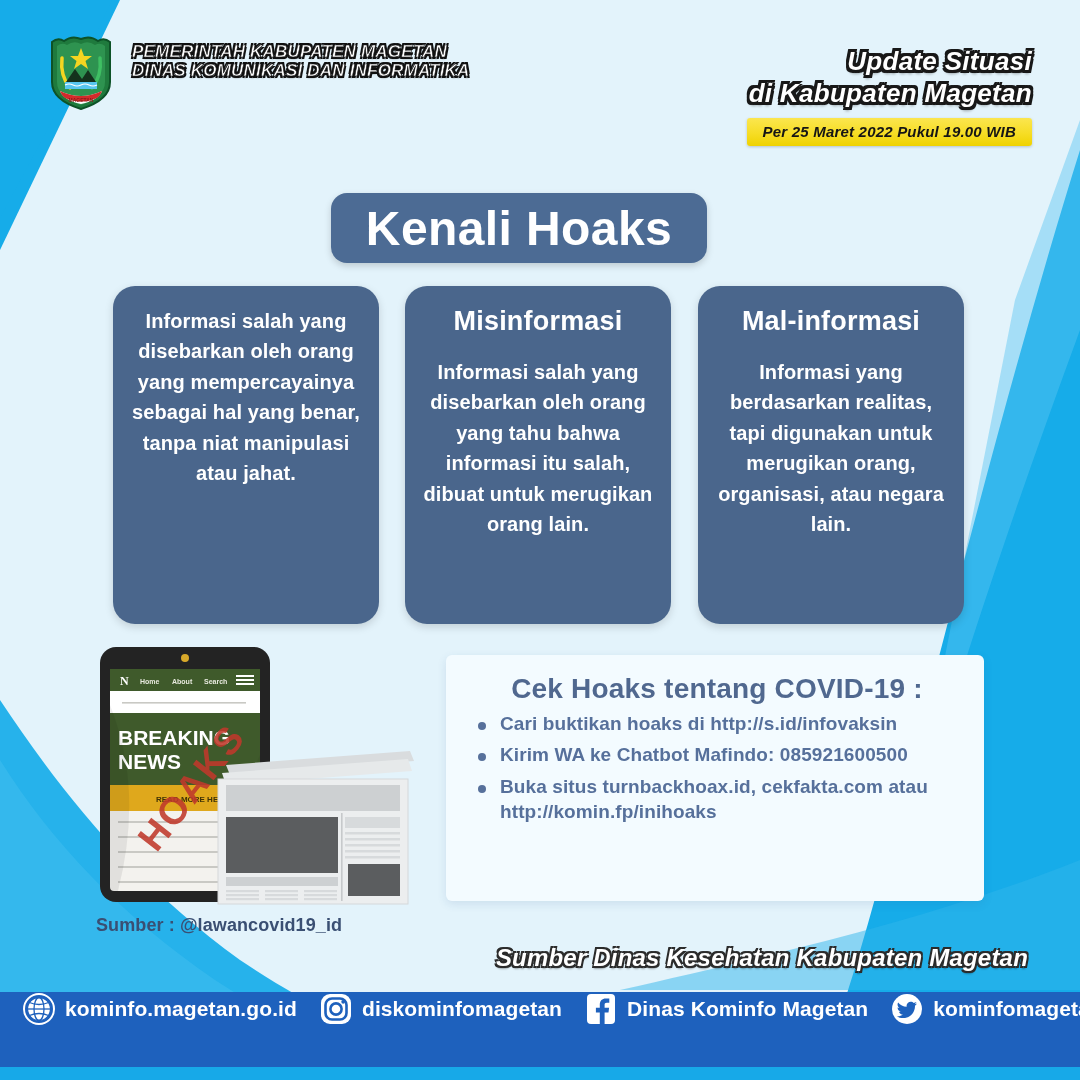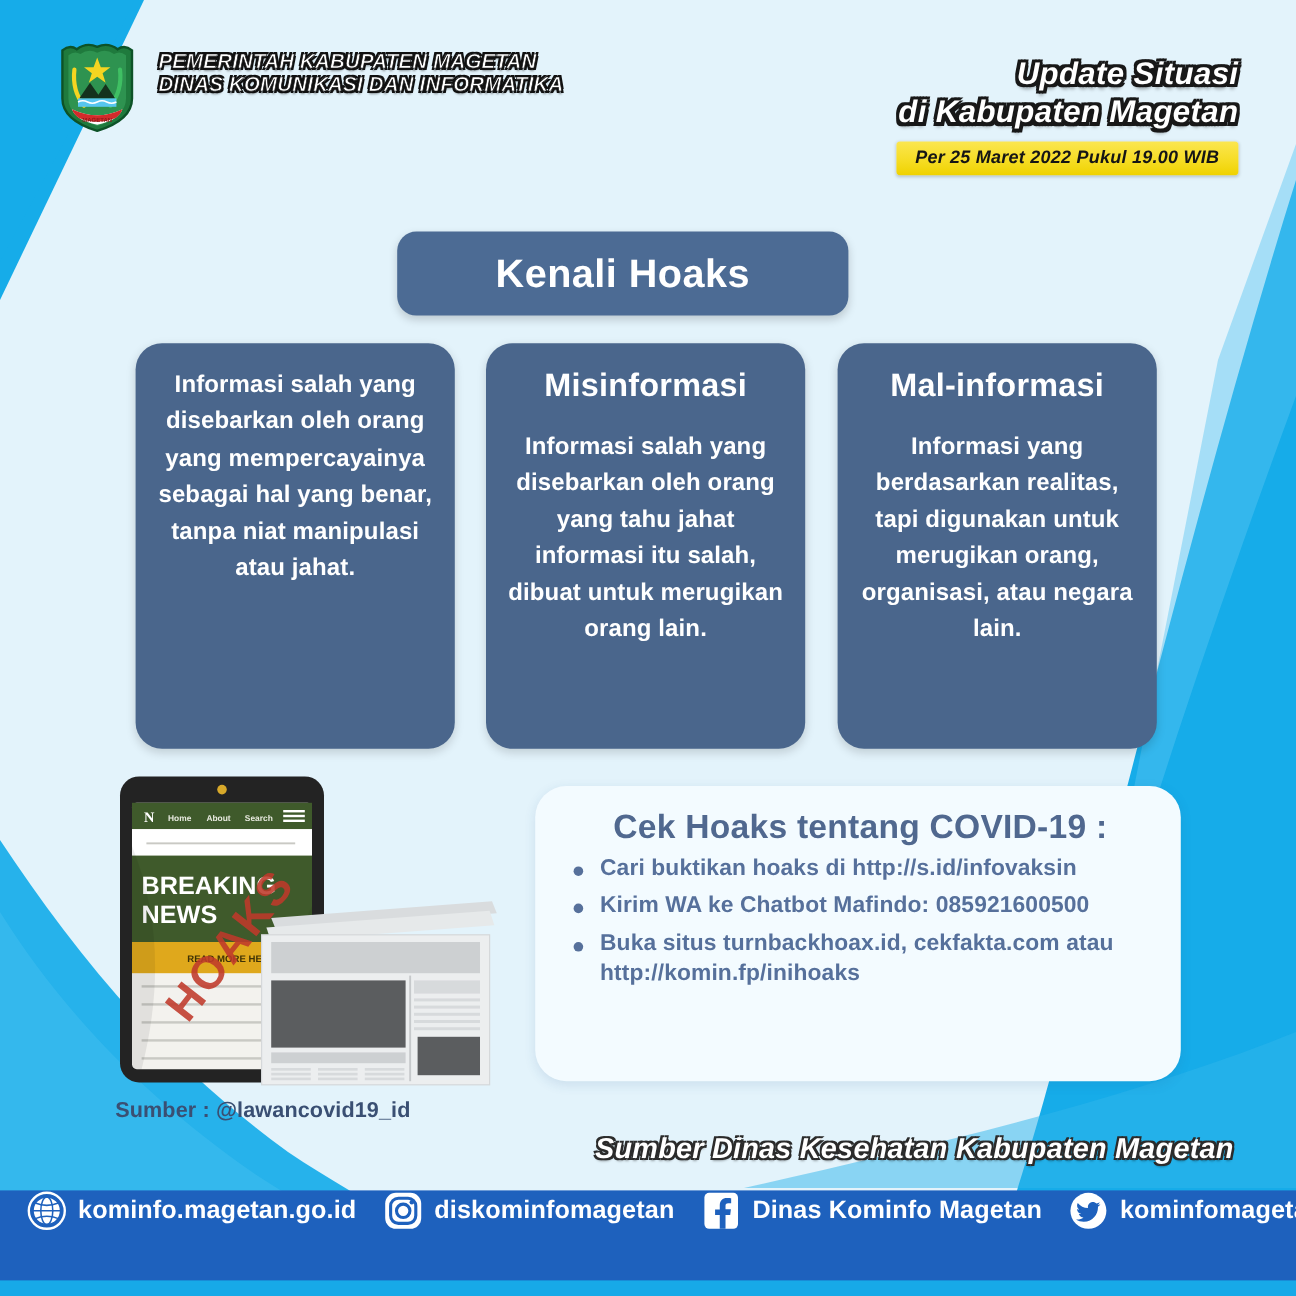--- a/index.html
+++ b/index.html
@@ -82,21 +82,21 @@
   .title-pill {
     position: absolute; left: 331px; top: 193px;
     width: 376px; height: 70px;
     background: #4c6b94;
     border-radius: 16px;
     display: flex; align-items: center; justify-content: center;
     box-shadow: 0 3px 7px rgba(0,0,0,.17);
   }
   .title-pill span {
     color: #fff;
-    font-size: 33px;
+    font-size: 48px;
     font-weight: 700;
     letter-spacing: .4px;
   }
 
   
   .cards { position: absolute; left: 113px; top: 286px; width: 854px; height: 338px; }
   .card {
     position: absolute; top: 0;
     width: 266px; height: 338px;
     background: #4a668c;
@@ -130,21 +130,21 @@
     font-size: 18px; font-weight: 700;
     color: #3a4f73;
     letter-spacing: .1px;
   }
 
   
   .cek-panel {
     position: absolute; left: 446px; top: 655px;
     width: 538px; height: 246px;
     background: #f3fbff;
-    border-radius: 26px;
+    border-radius: 6px;
     box-shadow: 0 3px 10px rgba(30,80,140,.12);
     padding: 18px 24px 0 28px;
   }
   .cek-title {
     text-align: center;
     color: #50688f;
     font-size: 28px;
     font-weight: 700;
     letter-spacing: .2px;
     margin-bottom: 6px;
@@ -259,21 +259,21 @@
   <div class="title-pill">
     <span>Kenali Hoaks</span>
   </div>
 
   <div class="cards">
     <div class="card c1">
       <div class="card-body">Informasi salah yang disebarkan oleh orang yang mempercayainya sebagai hal yang benar, tanpa niat manipulasi atau jahat.</div>
     </div>
     <div class="card c2">
       <div class="card-title">Misinformasi</div>
-      <div class="card-body">Informasi salah yang disebarkan oleh orang yang tahu jahat informasi itu salah, dibuat untuk merugikan orang lain.</div>
+      <div class="card-body">Informasi salah yang disebarkan oleh orang yang tahu bahwa informasi itu salah, dibuat untuk merugikan orang lain.</div>
     </div>
     <div class="card c3">
       <div class="card-title">Mal-informasi</div>
       <div class="card-body">Informasi yang berdasarkan realitas, tapi digunakan untuk merugikan orang, organisasi, atau negara lain.</div>
     </div>
   </div>
 
   <svg class="illo" viewBox="0 0 320 268">
 
     <rect x="4" y="2" width="170" height="255" rx="16" fill="#232323"></rect>

